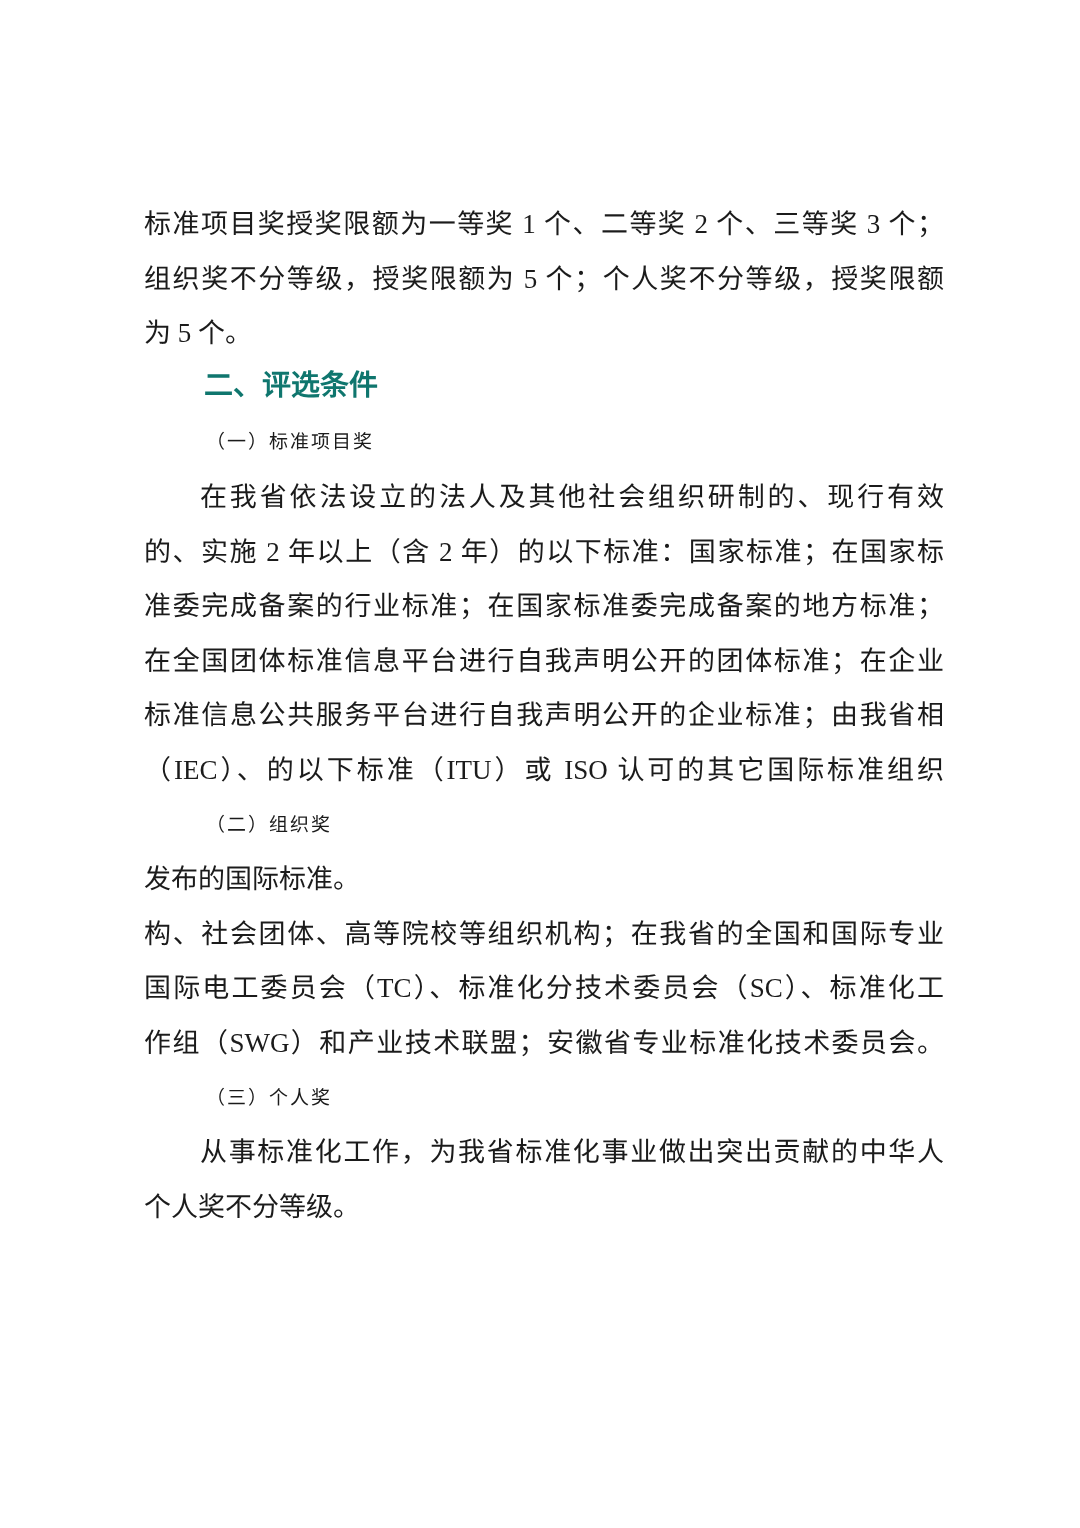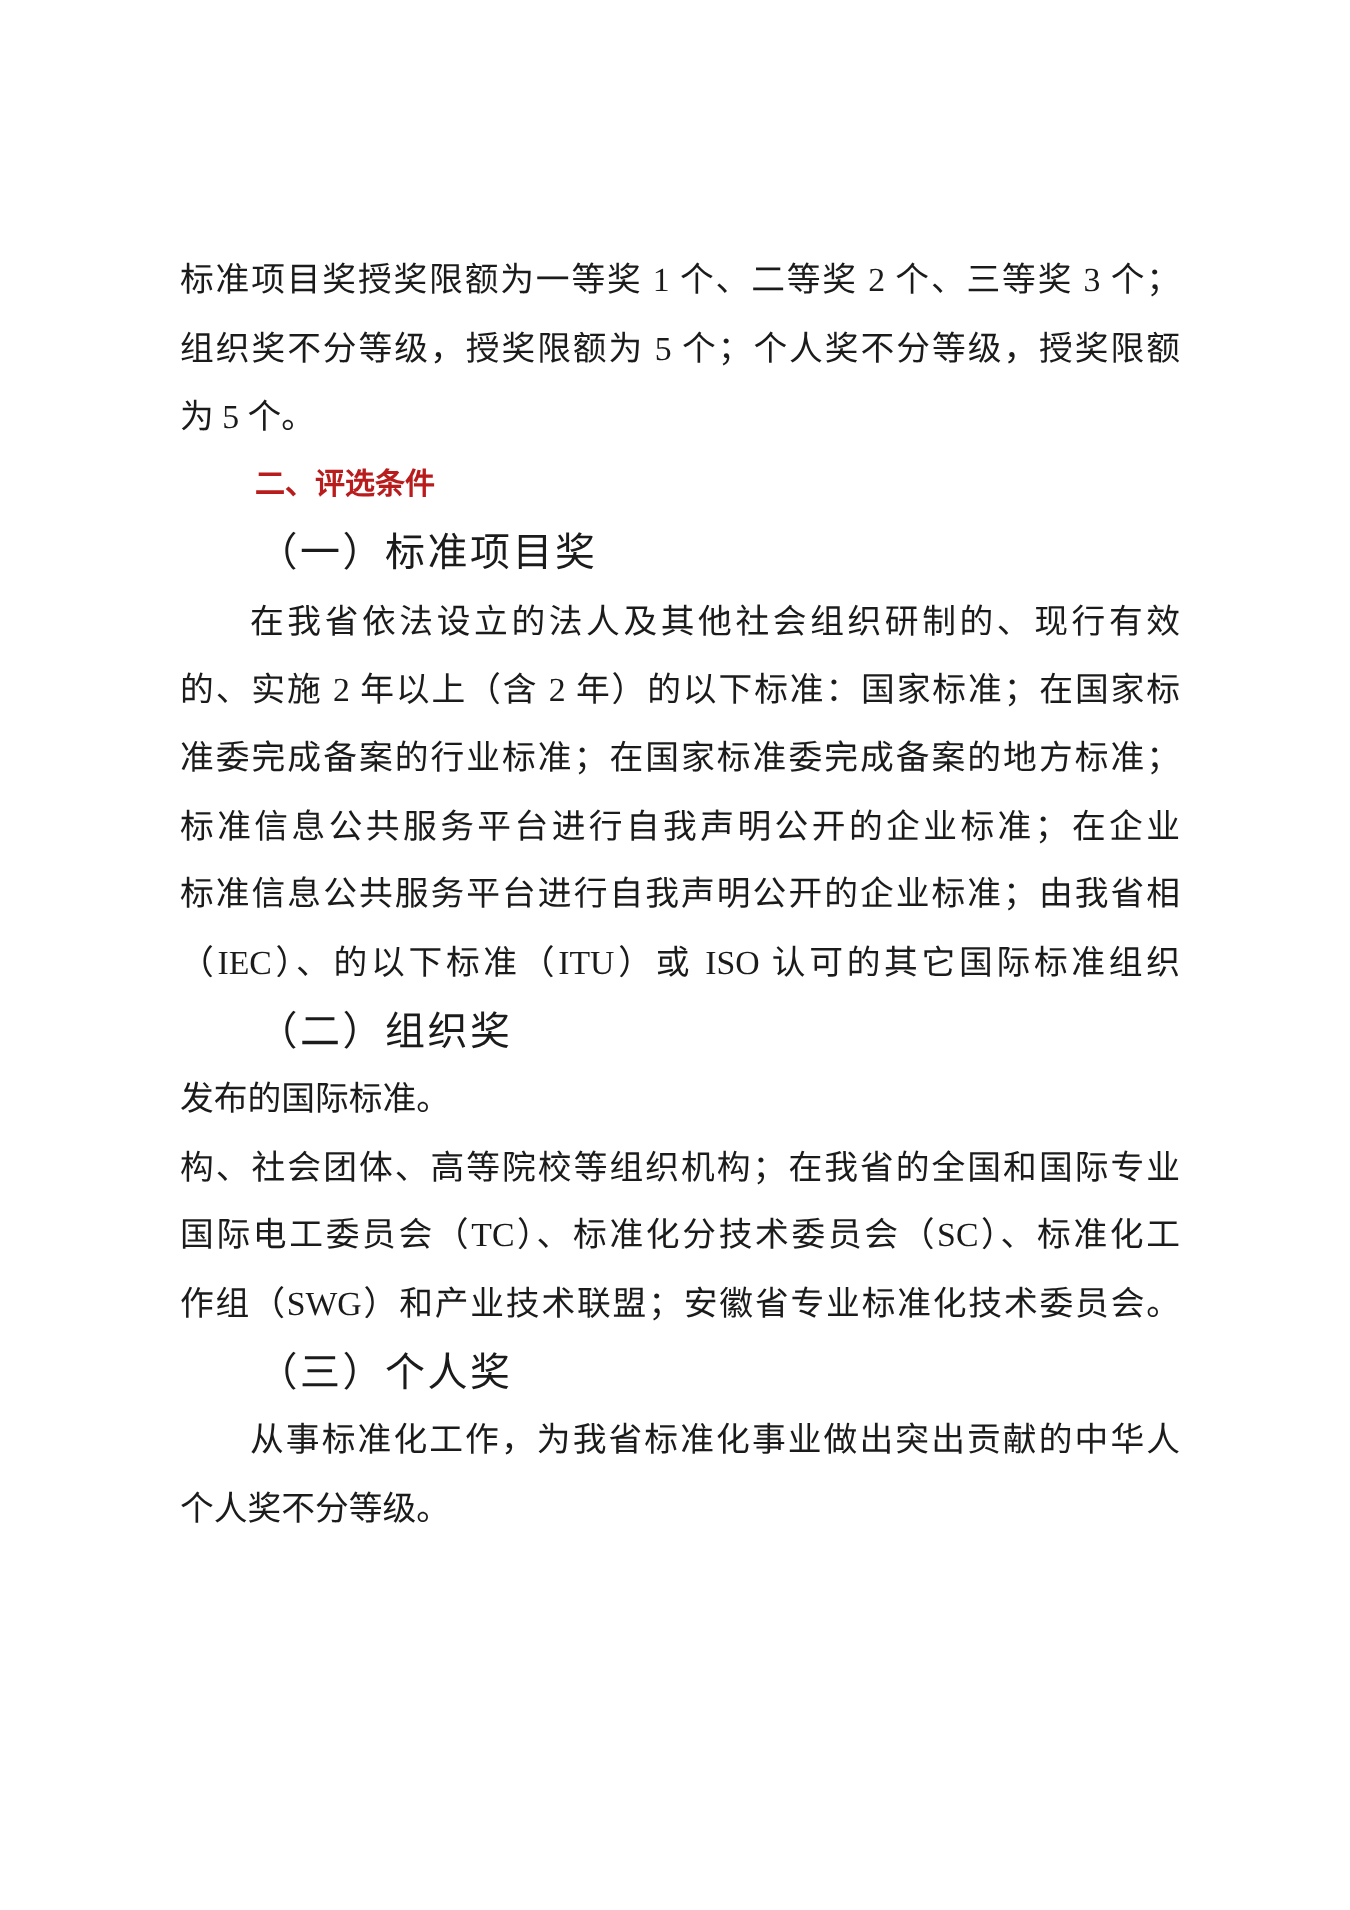--- a/index.html
+++ b/index.html
@@ -32,31 +32,31 @@
   .j {
     text-align: justify;
     text-align-last: justify;
   }
   
   .indent {
     text-indent: 56px;
   }
   
   .h-bold {
-    font-family: Liberation Serif, serif;
+    font-family: Liberation Mono, monospace;
     font-weight: 700;
-    font-size: 24px;
+    font-size: 29px;
     text-indent: 60px;
     text-align: left;
-    color: #b91c1c;
+    color: #0f766e;
   }
   
   .h-kai {
     font-style: oblique 5deg;
-    font-size: 32px;
+    font-size: 19px;
     letter-spacing: 2px;
     text-indent: 62px;
     text-align: left;
   }
   .footer {
     position: absolute;
     left: 141px;
     top: 1385px;
     font-size: 22px;
     line-height: 30px;
@@ -70,21 +70,21 @@
 <div class="page">
   <div class="content">
     <div class="line j">标准项目奖授奖限额为一等奖 1 个、二等奖 2 个、三等奖 3 个；</div>
     <div class="line j">组织奖不分等级，授奖限额为 5 个；个人奖不分等级，授奖限额</div>
     <div class="line">为 5 个。</div>
     <div class="line h-bold">二、评选条件</div>
     <div class="line h-kai">（一）标准项目奖</div>
     <div class="line j indent">在我省依法设立的法人及其他社会组织研制的、现行有效</div>
     <div class="line j">的、实施 2 年以上（含 2 年）的以下标准：国家标准；在国家标</div>
     <div class="line j">准委完成备案的行业标准；在国家标准委完成备案的地方标准；</div>
-    <div class="line j">标准信息公共服务平台进行自我声明公开的企业标准；在企业</div>
+    <div class="line j">在全国团体标准信息平台进行自我声明公开的团体标准；在企业</div>
     <div class="line j">标准信息公共服务平台进行自我声明公开的企业标准；由我省相</div>
     <div class="line j">（IEC）、的以下标准（ITU）或 ISO 认可的其它国际标准组织</div>
     <div class="line h-kai">（二）组织奖</div>
     <div class="line">发布的国际标准。</div>
     <div class="line j">构、社会团体、高等院校等组织机构；在我省的全国和国际专业</div>
     <div class="line j">国际电工委员会（TC）、标准化分技术委员会（SC）、标准化工</div>
     <div class="line j">作组（SWG）和产业技术联盟；安徽省专业标准化技术委员会。</div>
     <div class="line h-kai">（三）个人奖</div>
     <div class="line j indent">从事标准化工作，为我省标准化事业做出突出贡献的中华人</div>
     <div class="line">个人奖不分等级。</div>

